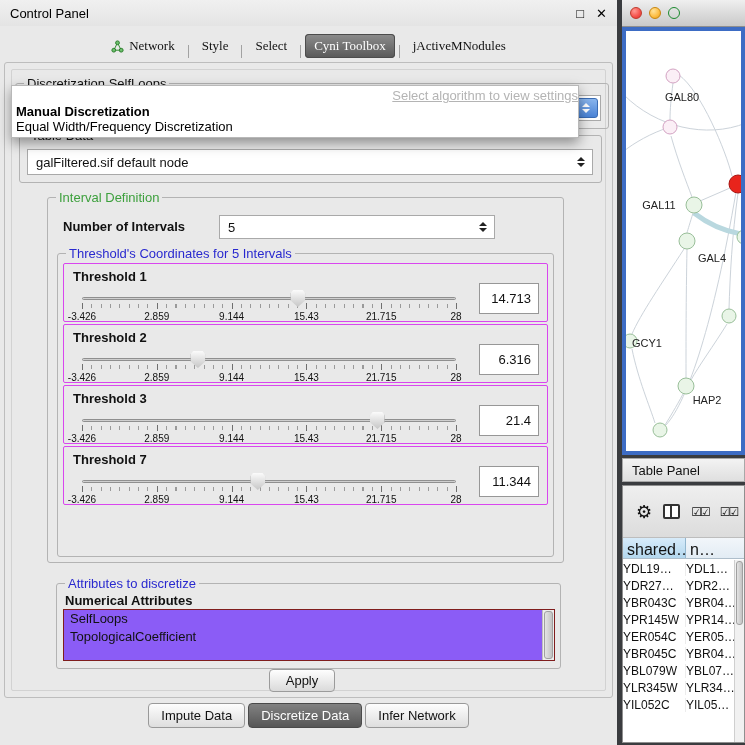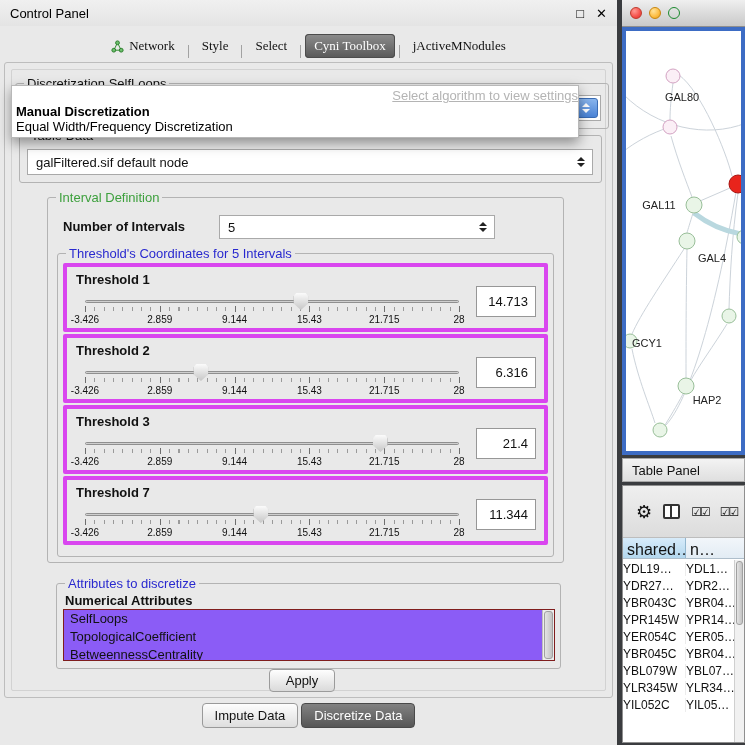--- a/index.html
+++ b/index.html
@@ -34,21 +34,21 @@
   .tri.down{border-top:4px solid #222;}
   .combo.blue .carr{background:linear-gradient(#8ab6ee,#4a83d6);border:1px solid #3a6cb4;border-radius:3px;margin:2px;width:25px;}
   .combo.blue .tri.up{border-bottom-color:#fff;}
   .combo.blue .tri.down{border-top-color:#fff;}
 
   .popup{position:absolute;left:6px;top:22px;width:568px;z-index:30;background:#fff;border:1px solid #b8b8b8;box-shadow:0 5px 12px rgba(0,0,0,.4);padding:2px 0 3px;}
   .popup-ph{text-align:right;color:#b4b4b4;line-height:16px;text-decoration:underline;}
   .popup-item{line-height:15px;padding:0 4px;color:#000000;}
   .popup-item.bold{font-weight:bold;}
 
-  .tpanel{position:relative;width:485px;height:69px;border:4px solid #d946ef;background:#e9e9e9;margin-bottom:2px;border-radius:2px;}
+  .tpanel{position:relative;width:485px;height:59px;border:1px solid #d946ef;background:#e9e9e9;margin-bottom:2px;border-radius:2px;}
   .t-label{position:absolute;left:9px;top:5px;font-weight:bold;}
   .slider-wrap{position:absolute;left:10px;top:24px;width:390px;height:42px;}
   .track{position:absolute;left:8px;width:374px;top:9px;height:3px;background:#cfcfcf;border:1px solid #8f8f8f;border-radius:2px;}
   .ticks-minor{position:absolute;left:8px;width:374px;top:16px;height:4px;background-image:repeating-linear-gradient(to right,#9a9a9a 0 1px,transparent 1px 9.35px);}
   .tick-major{position:absolute;top:15px;width:1px;height:6px;background:#6f6f6f;}
   .scale-label{position:absolute;top:23px;transform:translateX(-50%);font-size:10px;color:#111;white-space:nowrap;}
   .thumb{position:absolute;top:2px;width:15px;height:17px;transform:translateX(-50%);background:linear-gradient(#fbfbfb,#c6c6c6);clip-path:polygon(18% 0,82% 0,100% 20%,100% 60%,50% 100%,0 60%,0 20%);filter:drop-shadow(0 0 1px #6d6d6d);}
   .value-box{position:absolute;right:8px;top:19px;width:60px;height:31px;background:#fff;border:1px solid #979797;display:flex;align-items:center;justify-content:flex-end;padding-right:7px;}
 
   .nlabel{position:absolute;font-weight:bold;}
@@ -271,33 +271,33 @@
       </div>
 
     <div class="group" style="left:51px;top:520px;width:505px;height:86px;">
       <span class="glabel blue">Attributes to discretize</span>
     </div>
     <div class="nlabel" style="left:60px;top:530px;">Numerical Attributes</div>
     <div class="attr-list" style="left:58px;top:546px;width:492px;height:52px;">
       <div>
           <div class="attr-item">SelfLoops</div>
           <div class="attr-item">TopologicalCoefficient</div>
-          <div class="attr-item">BetweennessCentrality</div>
         </div>
       <div class="attr-scroll">
         <div class="sthumb"></div>
       </div>
     </div>
 
     <div class="apply-btn">Apply</div>
   </div>
 
   <nav class="bottom-tabs">
       <div class="btab">Impute Data</div>
       <div class="btab selected">Discretize Data</div>
+      <div class="btab">Infer Network</div>
     </nav>
 </section>
 
 <section class="network-window">
   <div class="mac-titlebar">
     <span class="light red"></span>
     <span class="light yellow"></span>
     <span class="light green"></span>
   </div>
   <div class="network-canvas">

